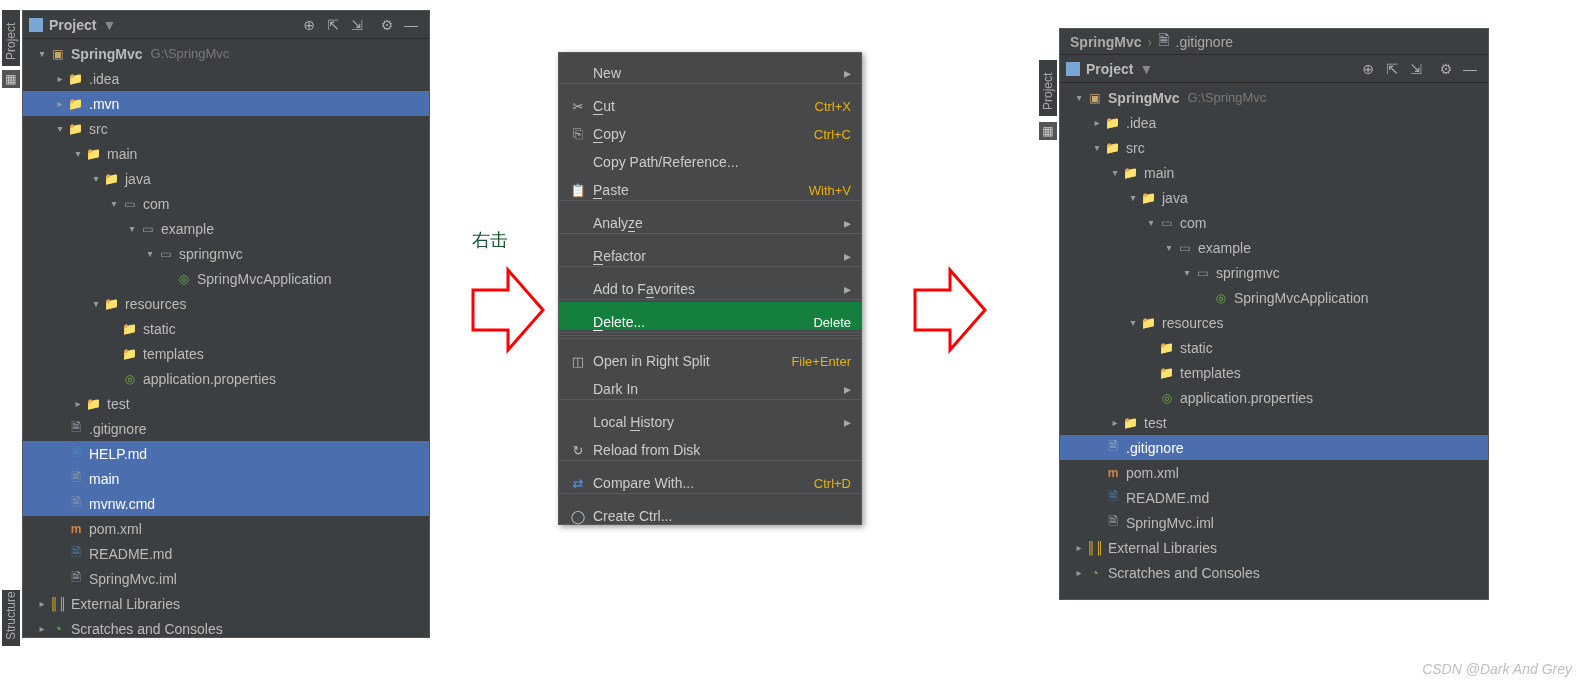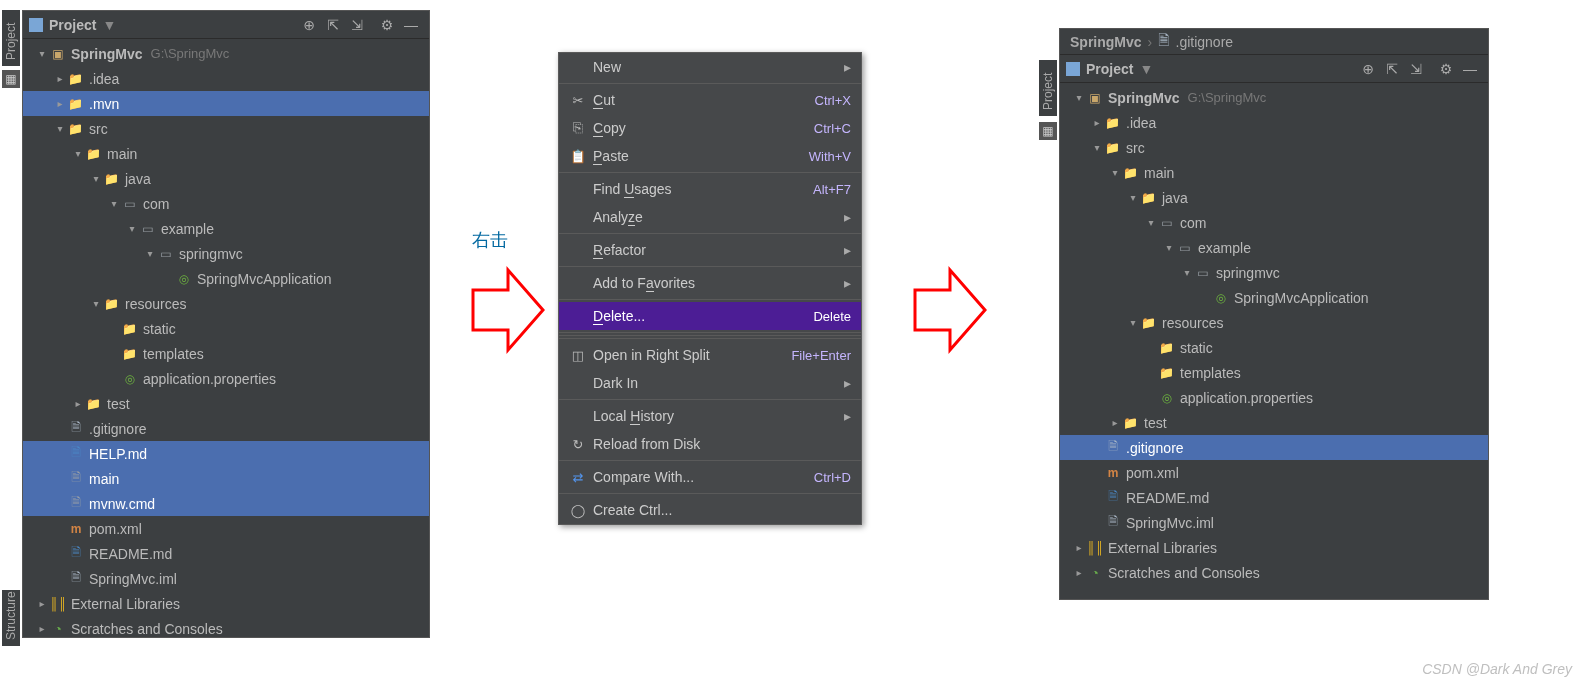--- a/index.html
+++ b/index.html
@@ -27,28 +27,28 @@
 .folder{color:#c9a76b}
 .folder-grey{color:#9aa0a6}
 .pkg{color:#9aa0a6}
 .file{color:#9aa0a6}
 .md{color:#4a88c7}
 .iml{color:#a9b7c6}
 .spring{color:#6db33f}
 .lib{color:#e6b422}
 .scratch{color:#6ab04c}
 .menu{position:absolute;left:558px;top:52px;width:304px;background:#46484a;border:1px solid #5a5a5a;box-shadow:2px 2px 6px rgba(0,0,0,.4);color:#ccc}
-.mrow{display:flex;align-items:center;height:28px;padding:0 10px;cursor:default}
-.mrow.sel{background:#4c1d95;color:#fff}
+.mrow{display:flex;align-items:flex-end;height:28px;padding:0 10px;cursor:default}
+.mrow.sel{background:#15803d;color:#fff}
 .mrow .mi{width:18px;display:inline-flex;justify-content:center;margin-right:6px;color:#bbb;font-size:13px}
 .mrow .mt{flex:1}
-.mrow .ms{color:#c4b5fd;font-size:13px}
+.mrow .ms{color:#eab308;font-size:13px}
 .mrow .sub{color:#aaa;margin-left:6px}
 .sep{height:1px;background:#5a5a5a;margin:2px 0}
-.annot{position:absolute;color:#0369a1;font-size:18px}
+.annot{position:absolute;color:#14532d;font-size:18px}
 .arrow-big{position:absolute;width:80px;height:100px}
 .arrow-big svg{width:100%;height:100%}
 .underline{border-bottom:1px solid currentColor}
 .watermark{position:absolute;right:16px;bottom:8px;color:#bfbfbf;font-size:14px;font-style:italic}
 .proj-ico{display:inline-block;width:14px;height:14px;background:#7aa6d6;margin-right:6px}
 .file-gitignore{color:#a9b7c6}
 </style>
 </head>
 <body>
 
@@ -213,30 +213,29 @@
       <span class="mi">✂</span>
       <span class="mt"><span class="underline">C</span><span>ut</span></span>
       <span class="ms">Ctrl+X</span>
     </div>
   <div class="mrow">
       <span class="mi">⎘</span>
       <span class="mt"><span class="underline">C</span>opy</span>
       <span class="ms">Ctrl+C</span>
     </div>
   <div class="mrow">
+      <span class="mi"></span>
+      <span class="mt">Copy Path/Reference...</span>
+    </div>
+  <div class="mrow">
       <span class="mi">📋</span>
       <span class="mt"><span class="underline">P</span>aste</span>
       <span class="ms">With+V</span>
     </div>
   <div class="sep"></div>
-  <div class="mrow">
-      <span class="mi"></span>
-      <span class="mt">Find <span class="underline">U</span>sages</span>
-      <span class="ms">Alt+F7</span>
-    </div>
   <div class="mrow">
       <span class="mi"></span>
       <span class="mt">Analy<span class="underline">z</span>e</span>
       <span class="sub">▸</span>
     </div>
   <div class="sep"></div>
   <div class="mrow">
       <span class="mi"></span>
       <span class="mt"><span class="underline">R</span>efactor</span>
       <span class="sub">▸</span>

